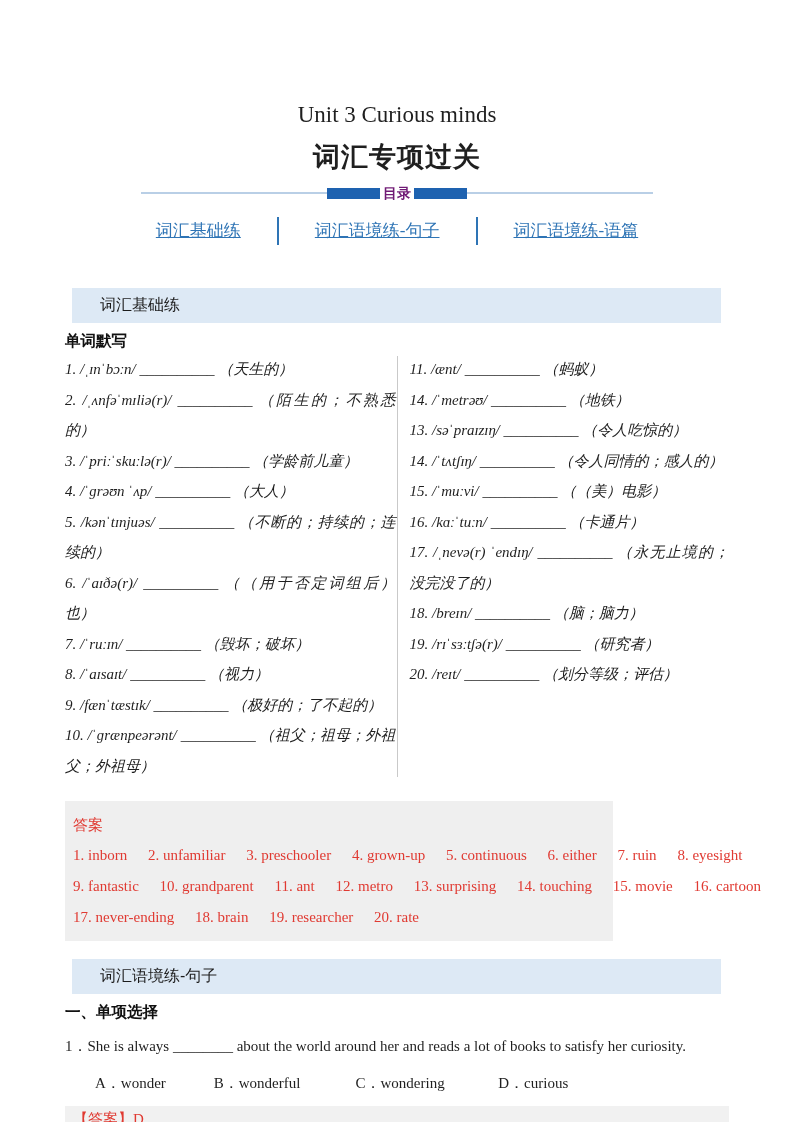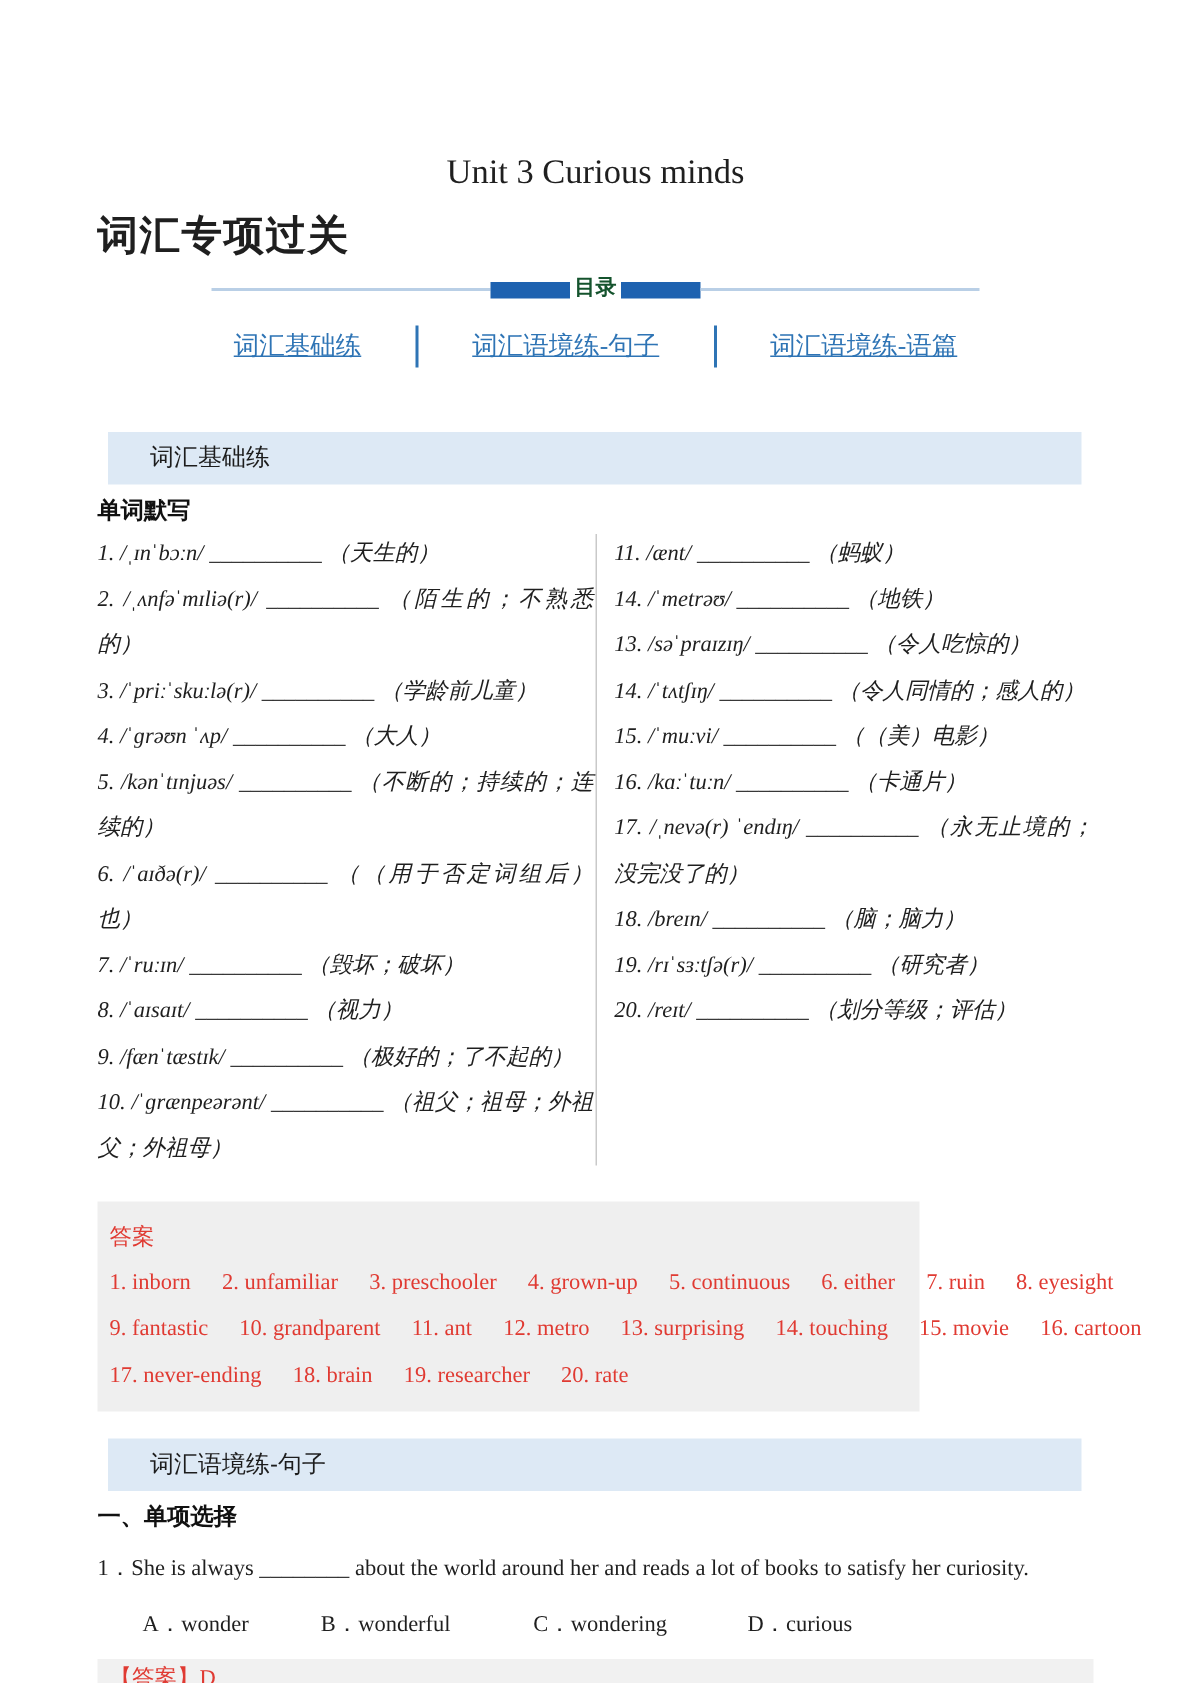--- a/index.html
+++ b/index.html
@@ -13,31 +13,32 @@
   .page { width: 793px; height: 1122px; padding: 0 64px 0 65px; position: relative; }
 
   .unit-title {
     margin-top: 100px;
     text-align: center;
     font-size: 23px; font-weight: normal; line-height: 30px;
     font-family: "Liberation Serif", "DejaVu Serif", serif;
   }
   .page-subtitle {
     margin-top: 10px;
+    text-align: center;
     font-size: 27px; font-weight: bold; line-height: 34px; letter-spacing: 1px;
   }
 
   
   .toc-rule { margin-top: 10px; display: flex; align-items: center; justify-content: center; height: 18px; }
   .toc-rule .thin { height: 2px; background: #b9cfe6; width: 186px; }
   .toc-rule .thick { height: 11px; background: #1e62b0; width: 53px; }
   .toc-label {
     padding: 0 3px; background: #ffffff;
-    font-family: Liberation Serif, serif;
-    font-size: 14px; font-weight: bold; color: #14532d; line-height: 18px;
+    font-family: Liberation Sans, sans-serif;
+    font-size: 14px; font-weight: bold; color: #701a75; line-height: 18px;
   }
 
   .toc-links { margin-top: 14px; display: flex; align-items: center; justify-content: center; height: 30px; }
   .toc-links a {
     color: #2e74b5; text-decoration: underline; cursor: pointer;
     font-size: 17px; line-height: 26px; white-space: nowrap;
   }
   .toc-links .vdiv { width: 2px; height: 28px; background: #2e74b5; margin: 0 36px; }
 
   .section-header {

